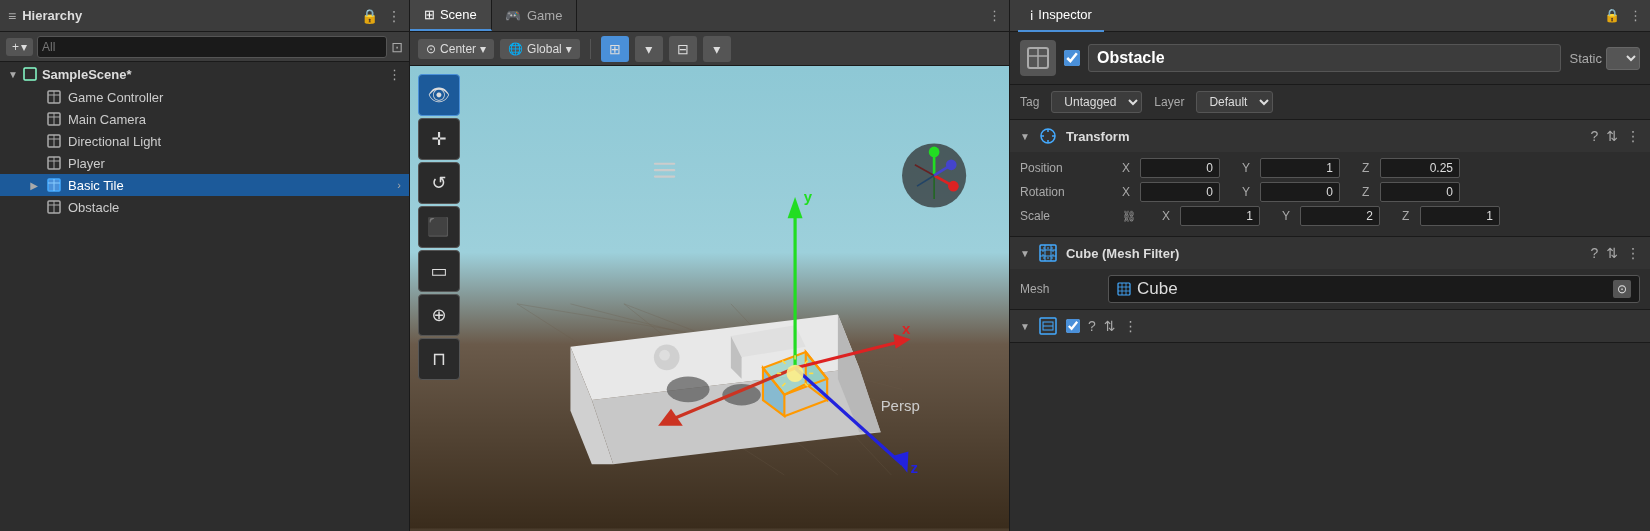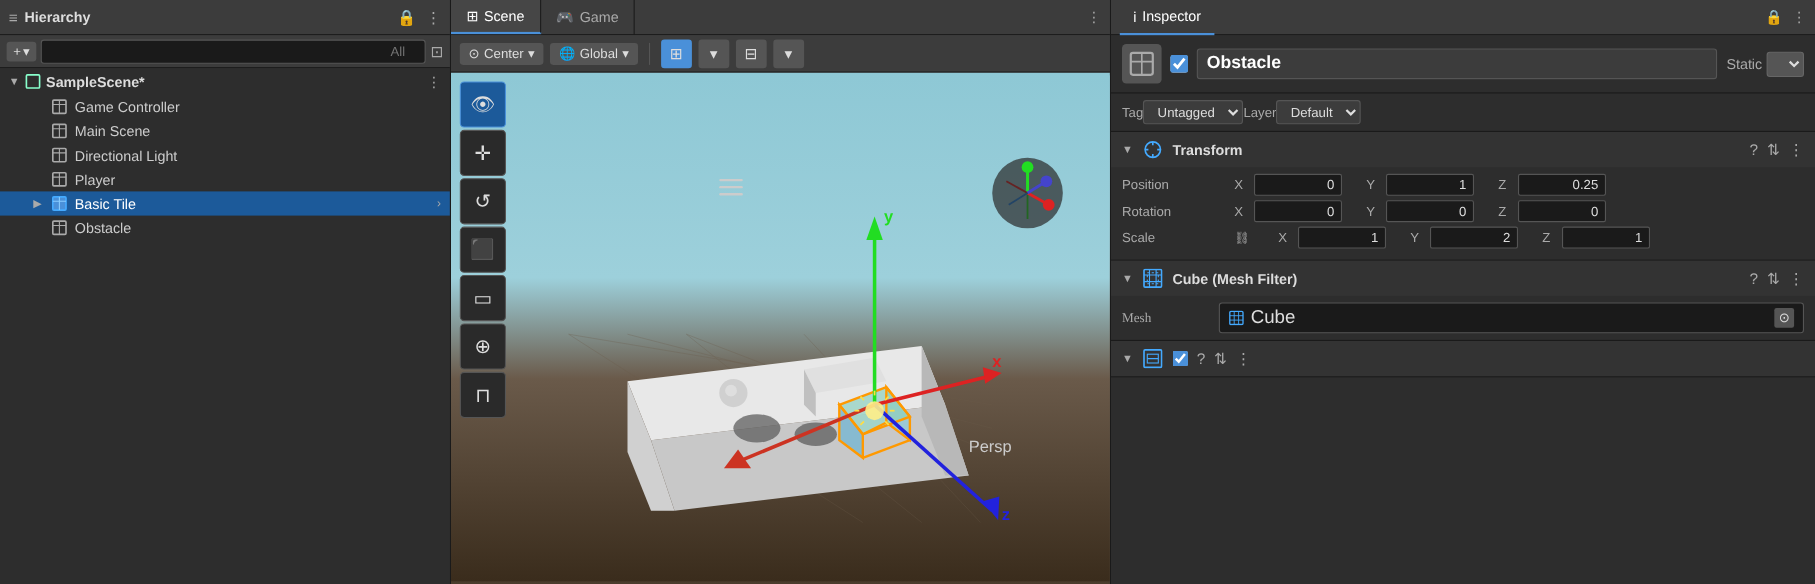--- a/index.html
+++ b/index.html
@@ -69,25 +69,24 @@
       padding: 2px 6px;
       border-radius: 3px;
       cursor: pointer;
       font-size: 12px;
     }
     .search-field {
       flex: 1;
       background: #1a1a1a;
       border: 1px solid #555;
       border-radius: 3px;
-      padding: 2px 18px;
+      padding: 2px 4px;
       color: #ddd;
       font-size: 12px;
       height: 22px;
-      text-align: right;
     }
     .eye-btn {
       background: none;
       border: none;
       color: #aaa;
       cursor: pointer;
       font-size: 14px;
     }
     .scene-tree {
       flex: 1;
@@ -321,21 +320,21 @@
       border: 1px solid #666;
       color: #ddd;
       padding: 2px 6px;
       border-radius: 3px;
       font-size: 13px;
     }
     .tag-layer-row {
       display: flex;
       align-items: center;
       padding: 6px 10px;
-      gap: 0;
+      gap: 12px;
       border-bottom: 1px solid #1a1a1a;
     }
     .tl-label { color: #aaa; font-size: 12px; }
     .tl-dropdown {
       background: #3c3c3c;
       border: 1px solid #555;
       color: #ddd;
       padding: 2px 8px;
       border-radius: 3px;
       font-size: 12px;
@@ -414,21 +413,20 @@
     }
     .mesh-row {
       display: flex;
       align-items: center;
       gap: 8px;
     }
     .mesh-label {
       width: 80px;
       color: #aaa;
       font-size: 12px;
-      font-family: Liberation Serif, serif;
     }
     .mesh-value {
       display: flex;
       align-items: center;
       gap: 6px;
       flex: 1;
       background: #1a1a1a;
       border: 1px solid #555;
       border-radius: 3px;
       padding: 3px 8px;
@@ -508,21 +506,21 @@
 
     <div class="tree-item">
       <span class="item-expand"></span>
       <span class="cube-icon">
         <svg viewBox="0 0 16 16">
             <rect x="2" y="2" width="12" height="12" rx="1" fill="none" stroke="#aaa" stroke-width="1.5"></rect>
             <line x1="2" y1="6" x2="14" y2="6" stroke="#aaa" stroke-width="1"></line>
             <line x1="8" y1="2" x2="8" y2="14" stroke="#aaa" stroke-width="1"></line>
           </svg>
       </span>
-      <span class="item-label">Main Scene</span>
+      <span class="item-label">Main Camera</span>
     </div>
 
     <div class="tree-item">
       <span class="item-expand"></span>
       <span class="cube-icon">
         <svg viewBox="0 0 16 16">
             <rect x="2" y="2" width="12" height="12" rx="1" fill="none" stroke="#aaa" stroke-width="1.5"></rect>
             <line x1="2" y1="6" x2="14" y2="6" stroke="#aaa" stroke-width="1"></line>
             <line x1="8" y1="2" x2="8" y2="14" stroke="#aaa" stroke-width="1"></line>
           </svg>

